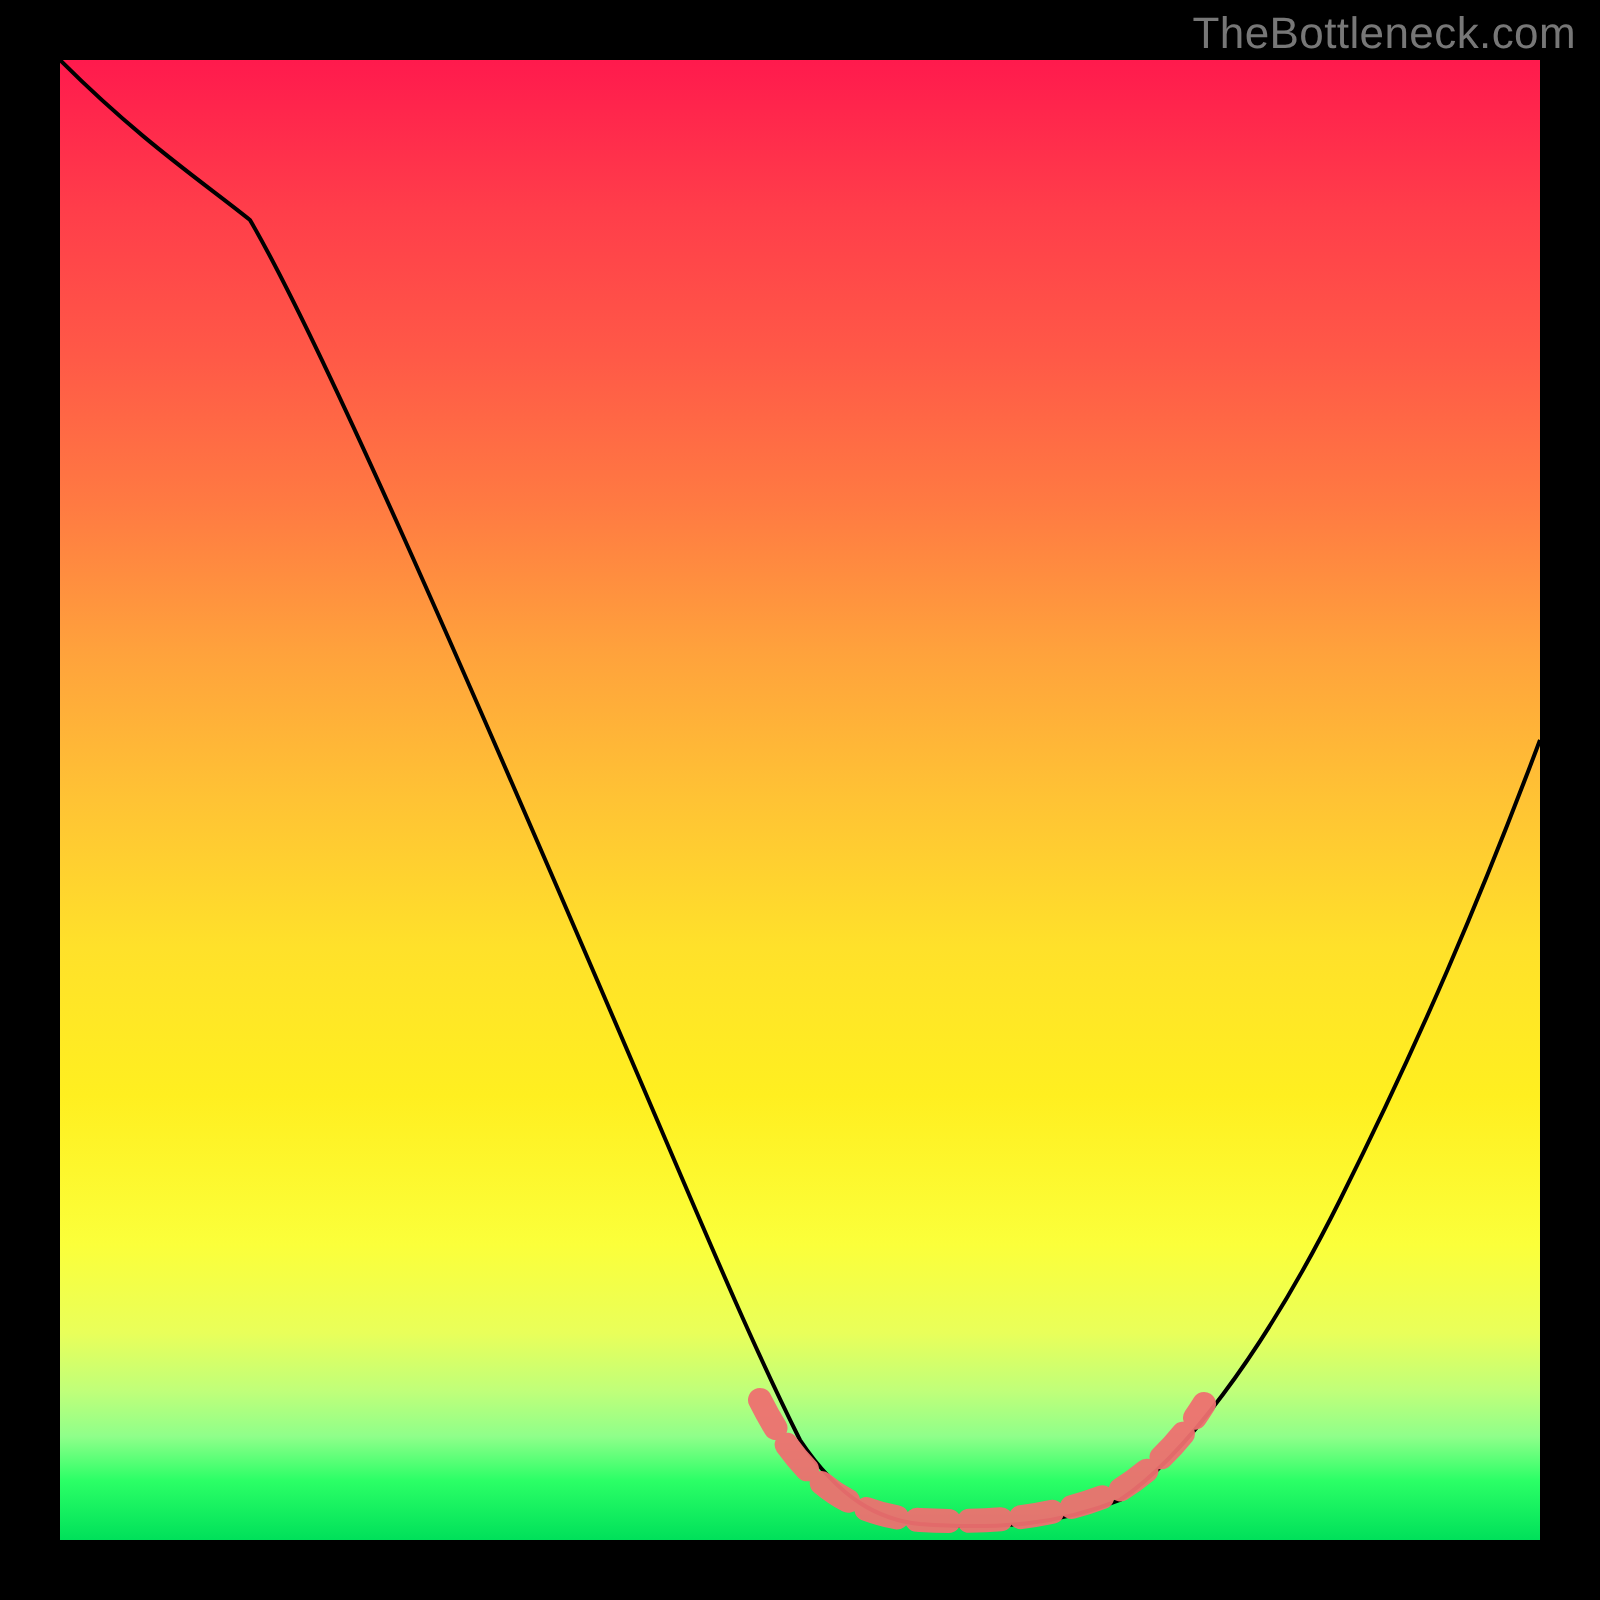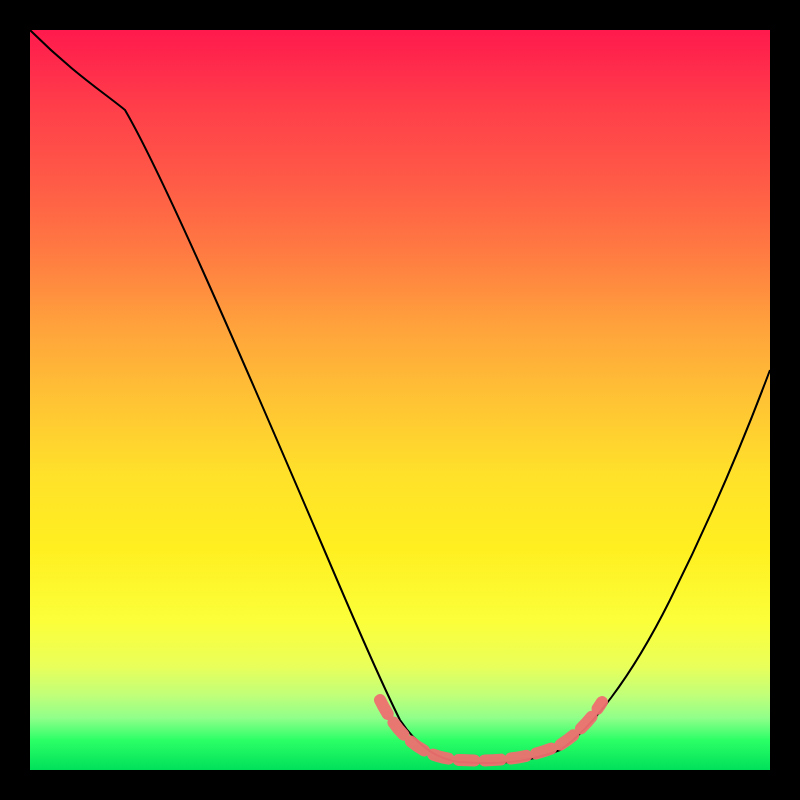--- a/index.html
+++ b/index.html
@@ -76,20 +76,21 @@
     stroke-linejoin: round;
     stroke-dasharray: 16 10;
     opacity: 0.95;
   }
 </style>
 </head>
 <body>
 
 <div class="frame">
 
+  <div class="watermark">TheBottleneck.com</div>
 
   <div class="plot-area">
     <div class="gradient"></div>
 
     <svg class="curve" viewBox="0 0 740 740" preserveAspectRatio="none">
 
       <path class="curve-path" d="M 0 0
                C 40 40, 70 60, 95 80
                C 130 140, 200 300, 290 510
                C 320 580, 345 640, 370 690

